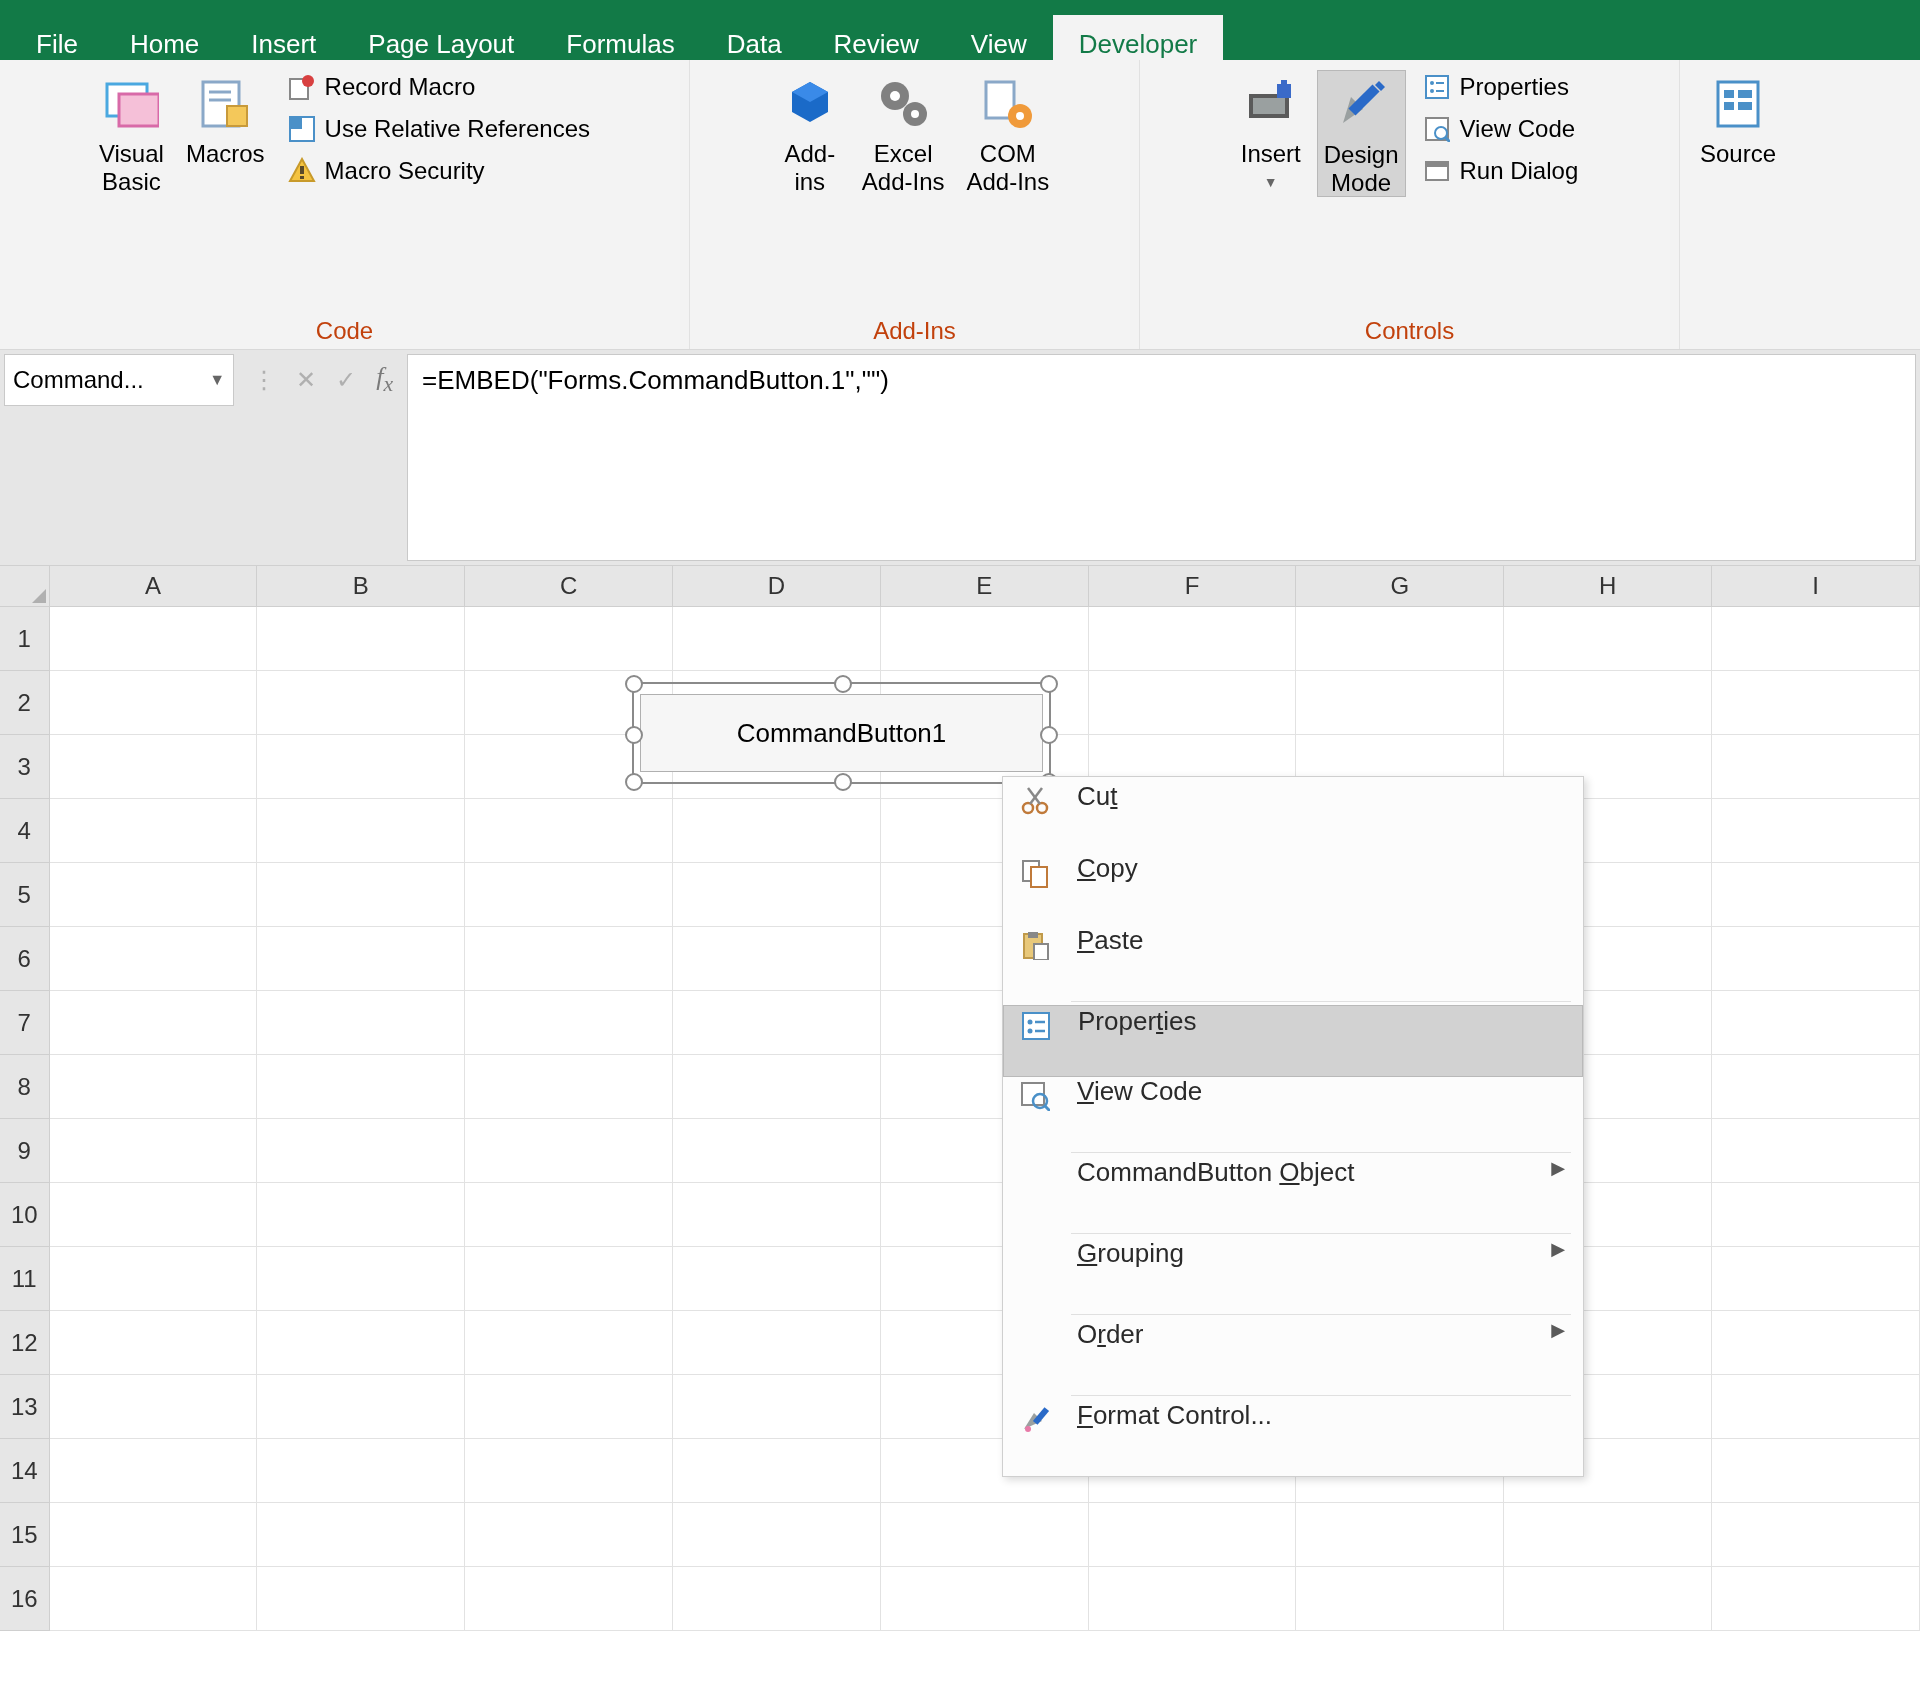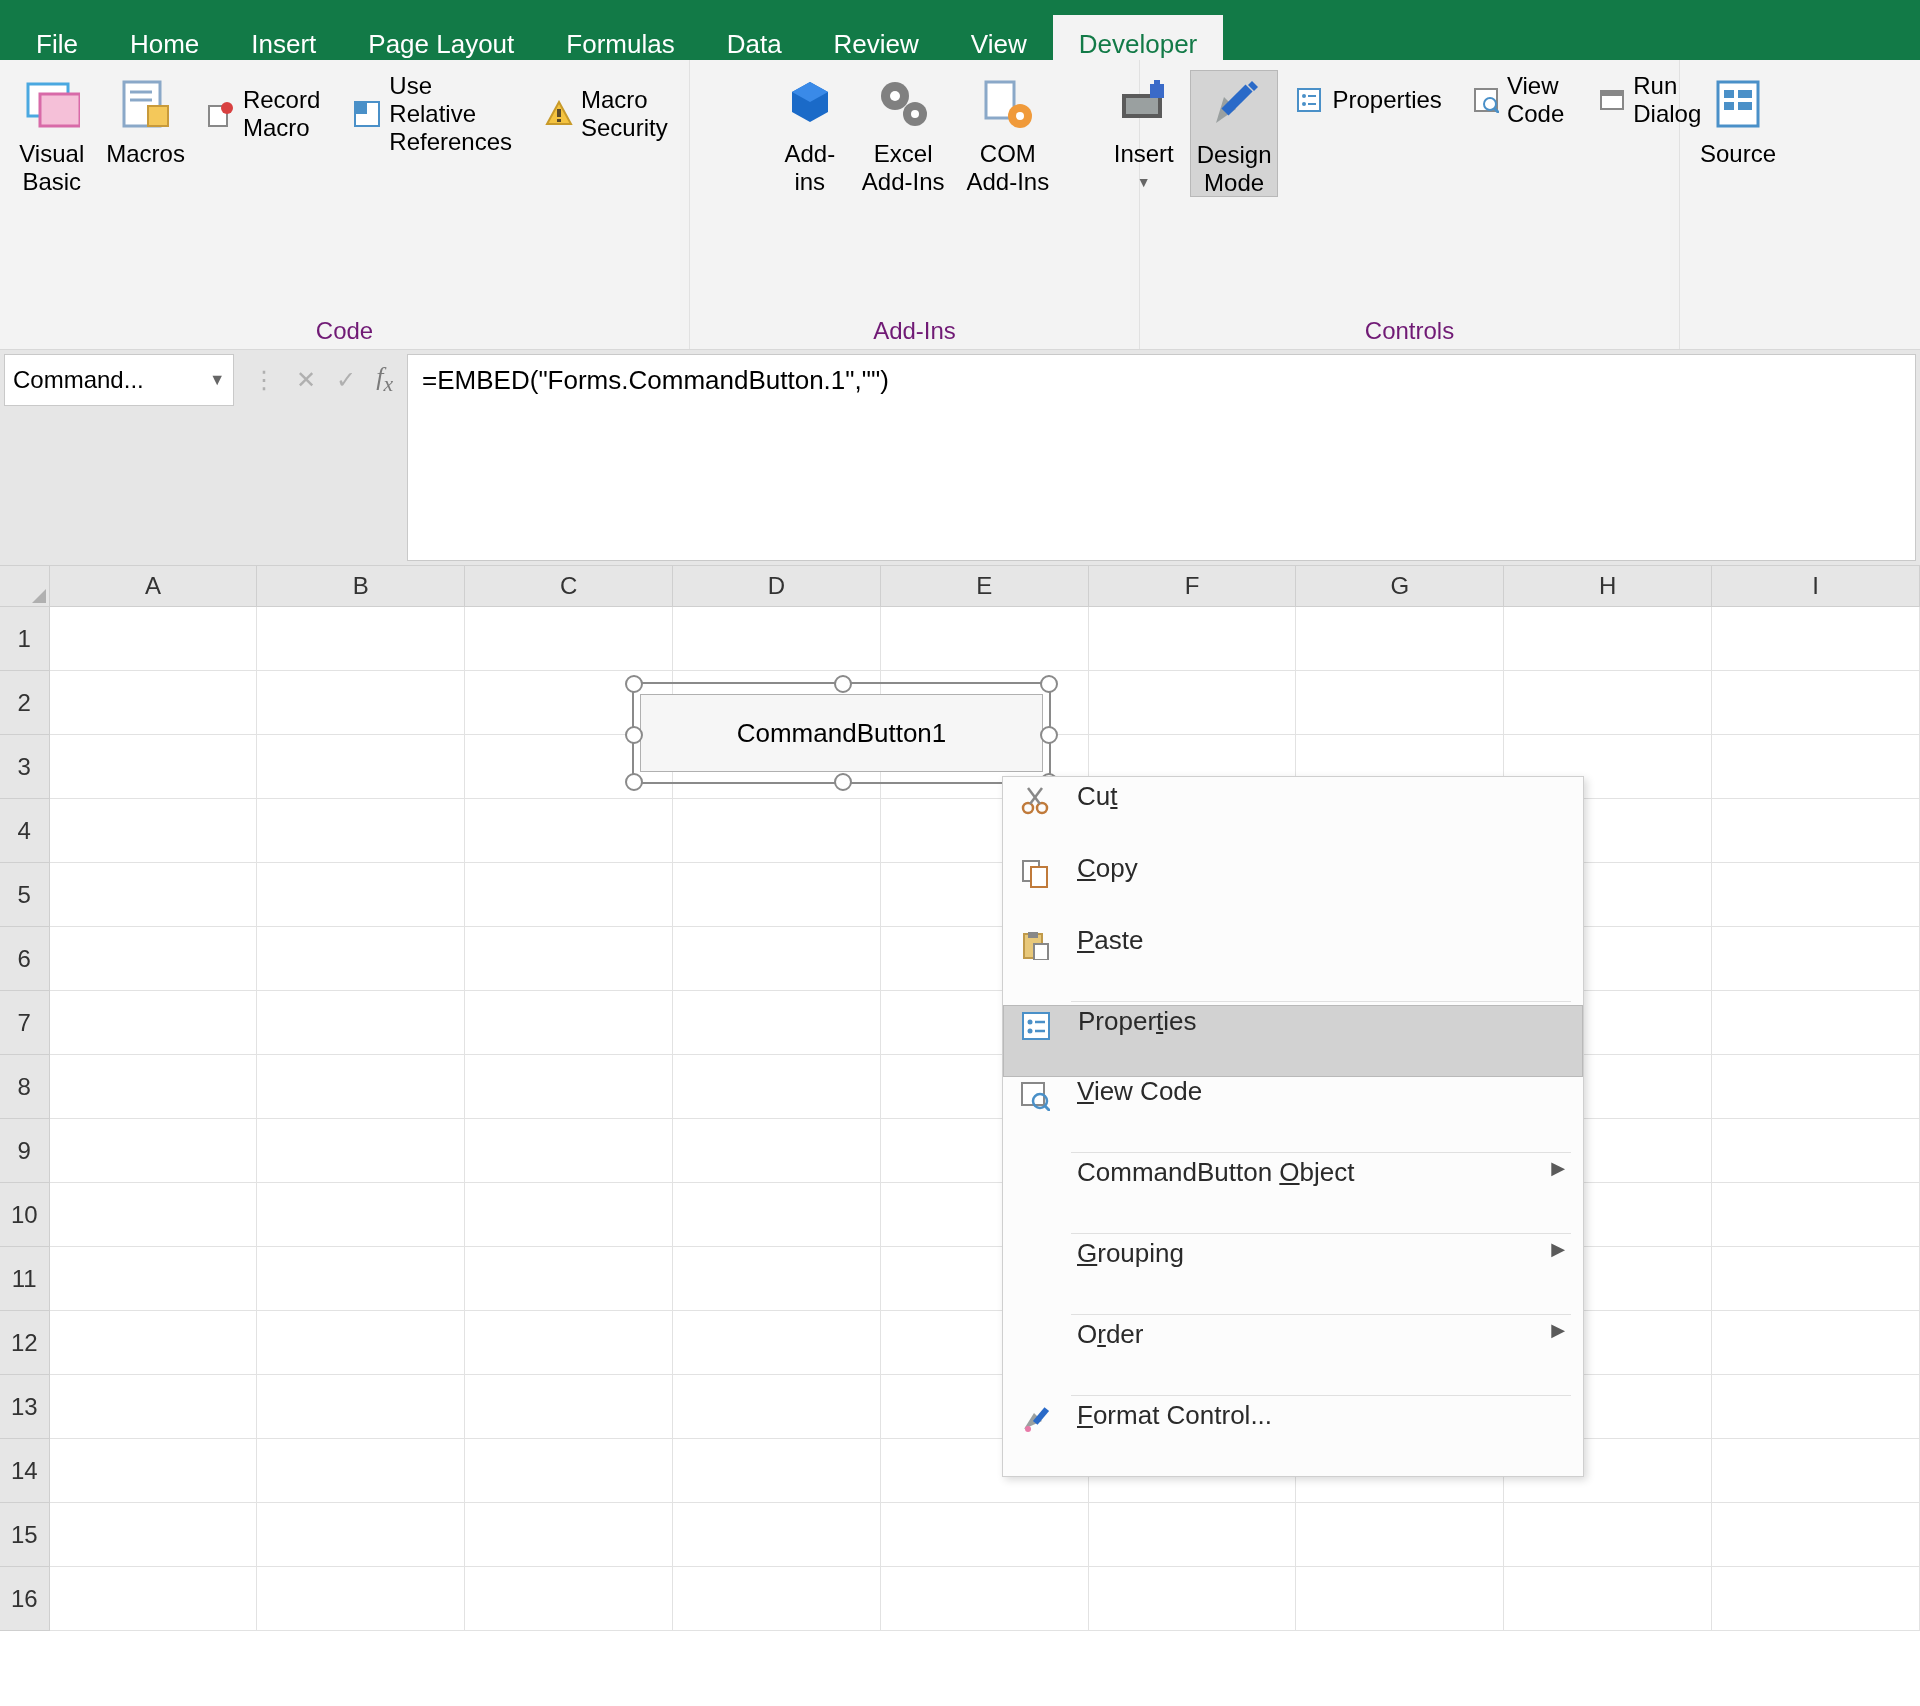--- a/index.html
+++ b/index.html
@@ -7,27 +7,27 @@
 
   
   .tabstrip { display: flex; align-items: flex-end; height: 60px; background: #127a47; color: #fff; padding: 0 10px; }
   .tab { padding: 14px 26px 0; cursor: pointer; font-size: 26px; }
   .tab.active { background: #f3f3f3; color: #127a47; font-weight: 400; }
 
   
   .ribbon { display: flex; background: #f3f3f3; border-bottom: 1px solid #d8d8d8; height: 290px; }
   .group { display: flex; flex-direction: column; align-items: center; padding: 10px 14px 4px; border-right: 1px solid #e1e1e1; }
   .group-body { display: flex; align-items: flex-start; gap: 10px; flex: 1; }
-  .group-label { color: #701a75; font-size: 24px; margin-top: 6px; }
+  .group-label { color: #c2410c; font-size: 24px; margin-top: 6px; }
 
   .bigbtn { display: flex; flex-direction: column; align-items: center; justify-content: center; padding: 4px 6px 0; text-align: center; line-height: 1.15; cursor: pointer; gap: 6px; }
   .bigbtn .ico { width: 60px; height: 60px; display: flex; align-items: center; justify-content: center; }
   .bigbtn .lbl { font-size: 24px; }
 
-  .smallcol { display: flex; flex-direction: row; gap: 19px; }
+  .smallcol { display: flex; flex-direction: column; gap: 8px; }
   .smallbtn { display: flex; align-items: center; gap: 8px; padding: 2px 6px; font-size: 24px; cursor: pointer; }
   .smallbtn .sico { width: 30px; height: 30px; display:flex; align-items:center; justify-content:center; }
 
   .design-mode-active { background: #d4d4d4; border: 1px solid #b8b8b8; }
 
   
   .fbarwrap { background:#e6e6e6; border-bottom:1px solid #d0d0d0; }
   .fbar { display: flex; align-items: stretch; height: 215px; }
   .namebox { width: 230px; background: #fff; border: 1px solid #c9c9c9; margin: 4px; display: flex; align-items: center; padding: 0 8px; font-size: 24px; height:52px;text-align:right; }
   .namebox .dd { margin-left: auto; color: #666; font-size: 16px; }

